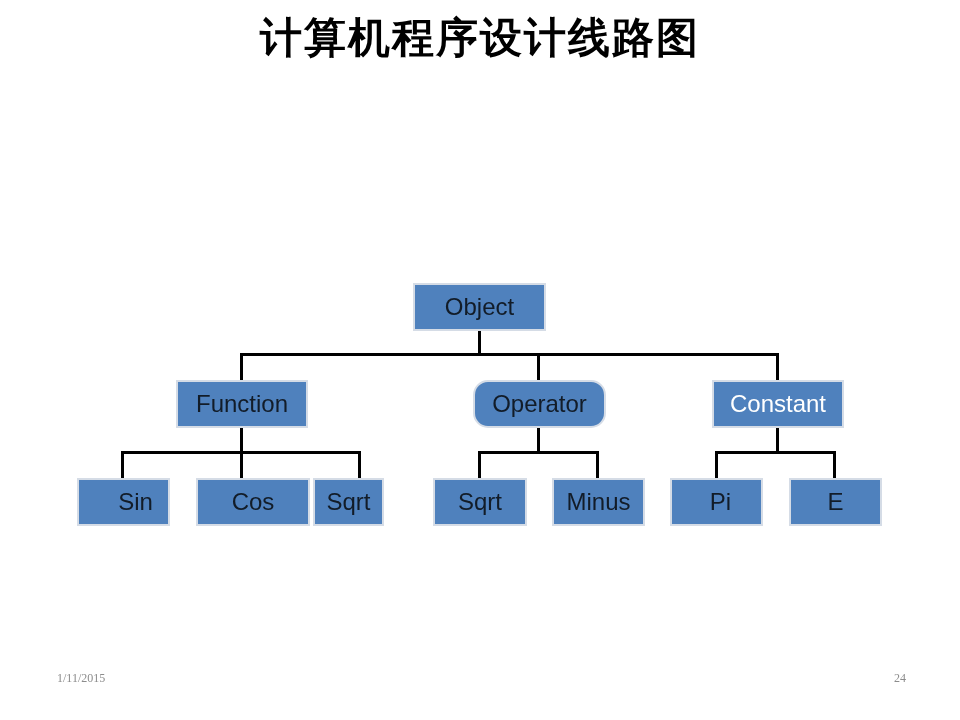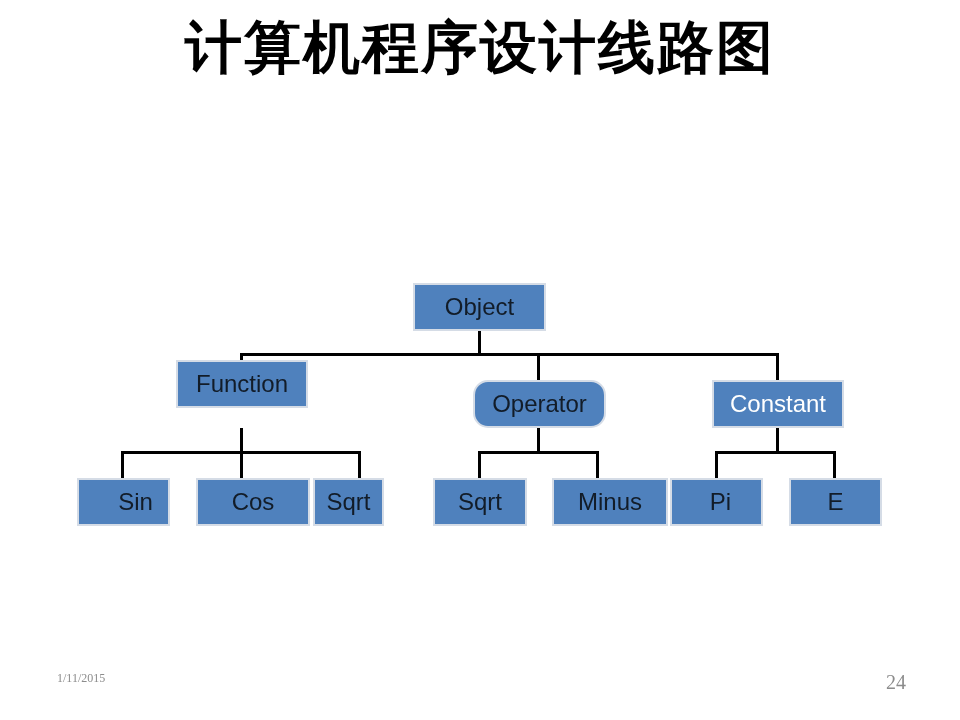--- a/index.html
+++ b/index.html
@@ -13,21 +13,21 @@
     position: relative;
     width: 960px; height: 720px;
     background: #ffffff;
   }
   .slide-title {
     position: absolute;
     left: 0; top: 10px; width: 960px;
     text-align: center;
     font-family: "DejaVu Serif", "Liberation Serif", serif;
     font-weight: bold;
-    font-size: 57px;
+    font-size: 42px;
     letter-spacing: 2px;
     color: #000000;
     white-space: nowrap;
   }
   .node {
     position: absolute;
     height: 48px;
     box-sizing: border-box;
     background: #4f81bd;
     border: 2px solid #d5dce6;
@@ -37,28 +37,28 @@
     align-items: center;
     justify-content: center;
     white-space: nowrap;
   }
   .line {
     position: absolute;
     background: #000000;
   }
   
   .pos-object   { left: 413px; top: 283px; width: 133px; }
-  .pos-function { left: 176px; top: 360px; width: 132px; }
+  .pos-function { left: 176px; top: 380px; width: 132px; }
   .pos-operator { left: 473px; top: 380px; width: 133px; border-radius: 15px; }
   .pos-constant { left: 712px; top: 380px; width: 132px; }
   .pos-sin   { left:  77px; top: 478px; width: 93px; padding-left: 24px; }
   .pos-cos   { left: 196px; top: 478px; width: 114px; }
   .pos-sqrt  { left: 313px; top: 478px; width: 71px; }
   .pos-plus  { left: 433px; top: 478px; width: 94px; }
-  .pos-minus { left: 552px; top: 478px; width: 116px; }
+  .pos-minus { left: 552px; top: 478px; width: 93px; }
   .pos-pi    { left: 670px; top: 478px; width: 93px; padding-left: 8px; }
   .pos-e     { left: 789px; top: 478px; width: 93px; }
   
   .l-v-object       { left: 478px; top: 331px; width: 3px;  height: 25px; }
   .l-bus-1          { left: 240px; top: 353px; width: 539px; height: 3px; }
   .l-drop-function  { left: 240px; top: 353px; width: 3px;  height: 27px; }
   .l-drop-operator  { left: 537px; top: 353px; width: 3px;  height: 27px; }
   .l-drop-constant  { left: 776px; top: 353px; width: 3px;  height: 27px; }
   
   .l-v-function { left: 240px; top: 428px; width: 3px;  height: 50px; }
@@ -80,21 +80,21 @@
     position: absolute;
     left: 57px; top: 671px;
     font-family: "Liberation Serif", "DejaVu Serif", serif;
     font-size: 12px;
     color: #8c8c8c;
   }
   .footer-page {
     position: absolute;
     right: 54px; top: 671px;
     font-family: "Liberation Serif", "DejaVu Serif", serif;
-    font-size: 20px;
+    font-size: 12px;
     color: #8c8c8c;
   }
 </style>
 </head>
 <body>
 
 <div class="slide">
 
   <div class="slide-title">计算机程序设计线路图</div>
 

